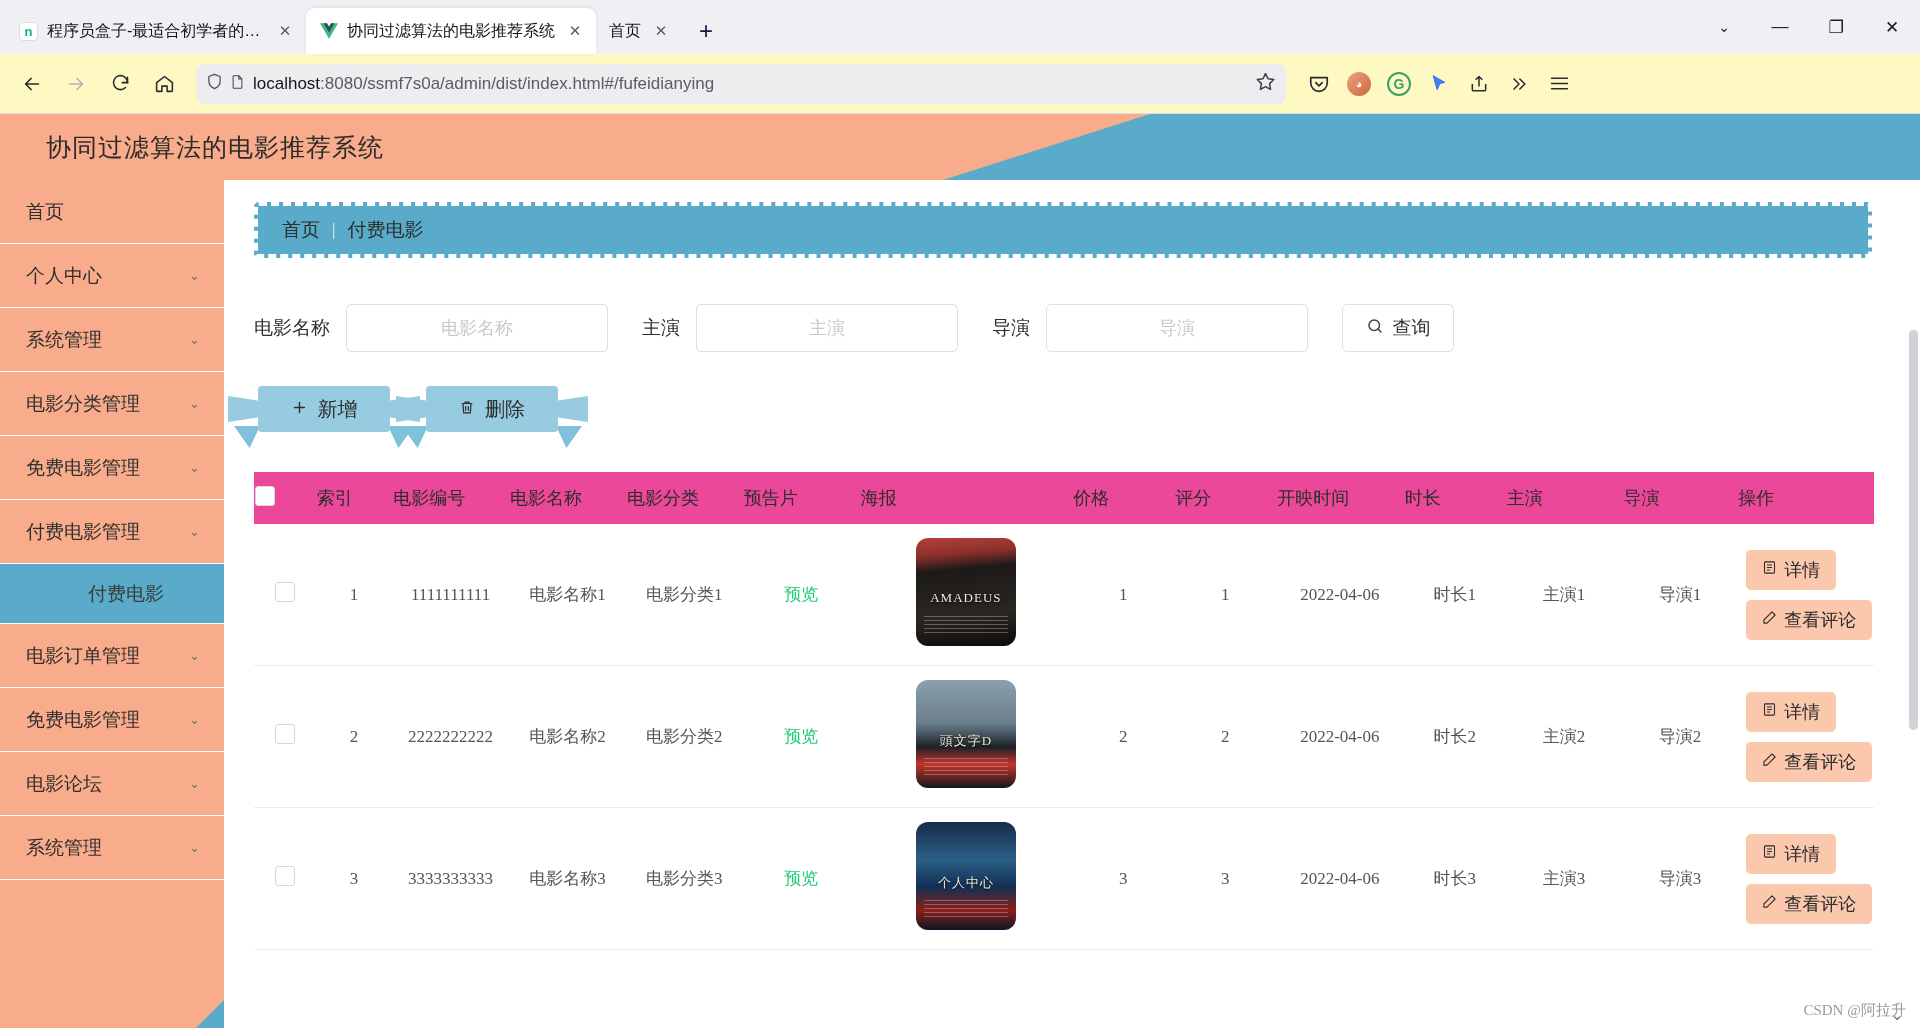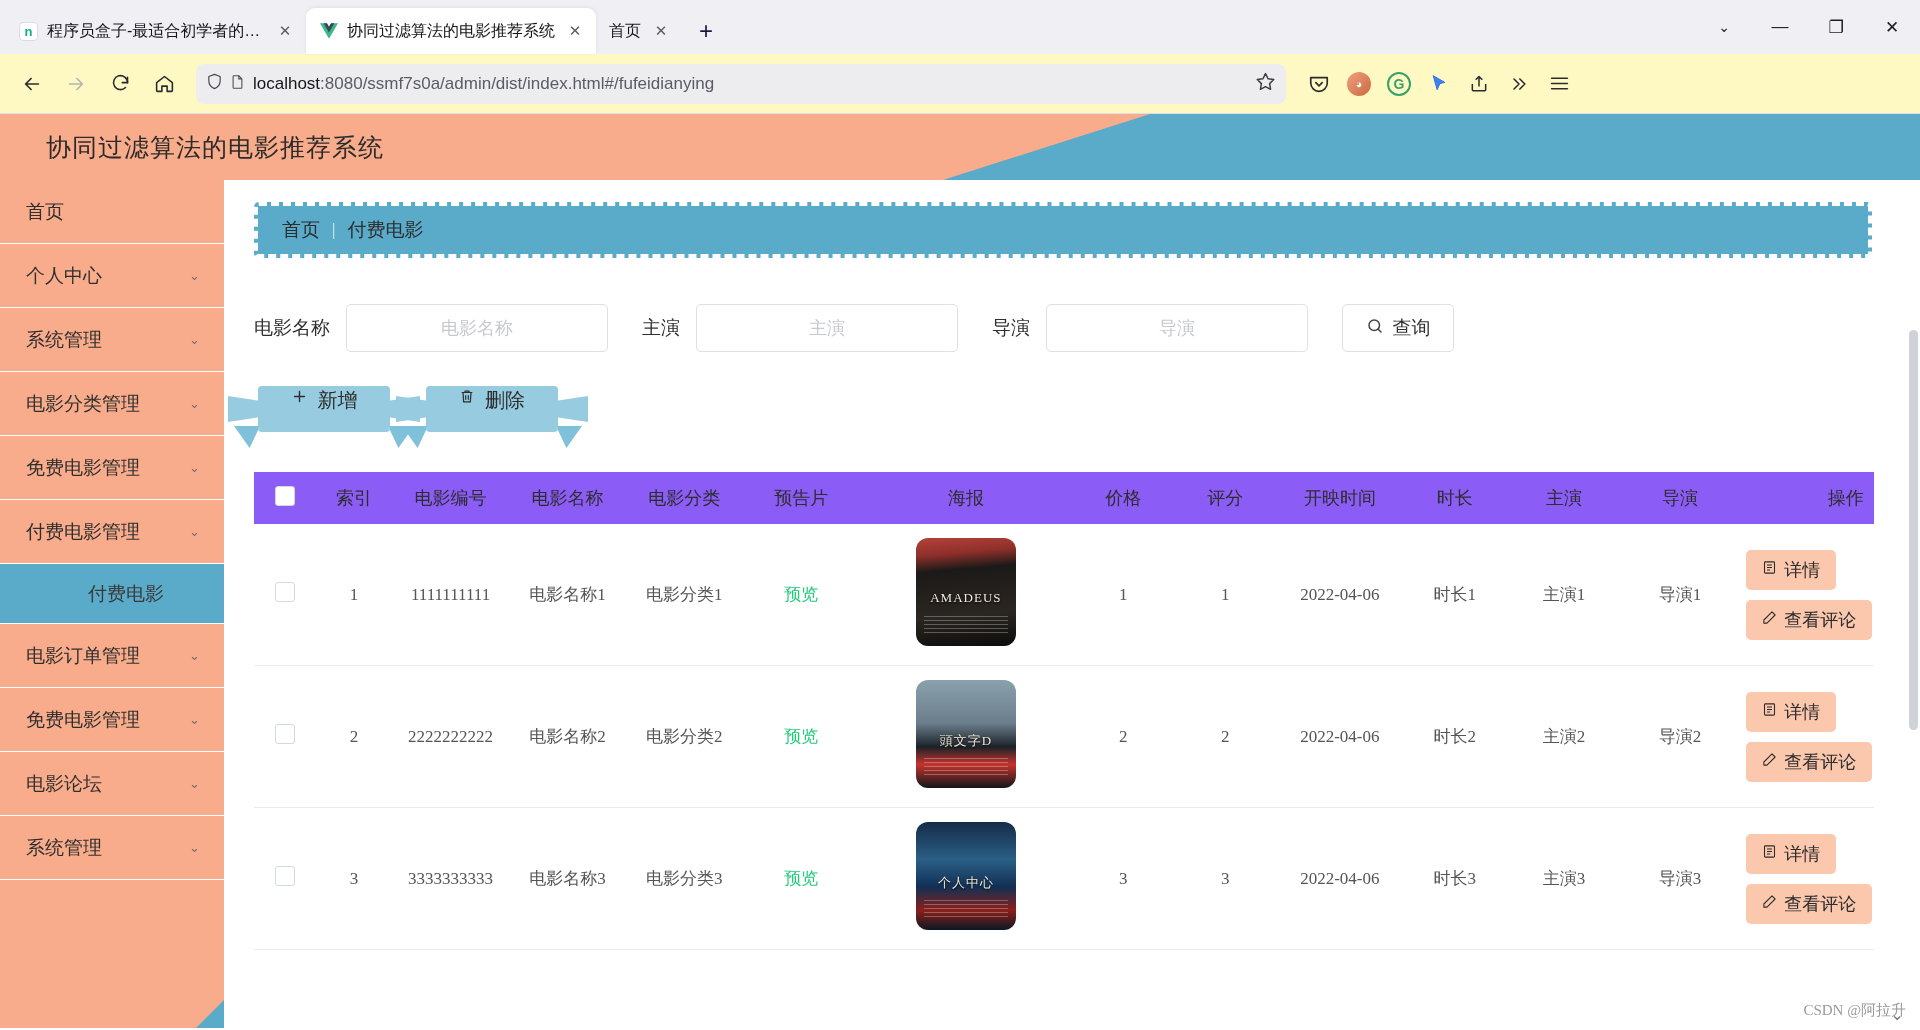--- a/index.html
+++ b/index.html
@@ -186,43 +186,43 @@
     height:48px; min-width:112px; border:1px solid #dcdfe6; border-radius:5px;
     background:#fff; display:flex; align-items:center; justify-content:center;
     gap:9px; font-size:19px; color:#2f2f2f; padding:0 18px;
     font-family:"Liberation Serif","DejaVu Serif",serif;
   }
 
   .actionbar { display:flex; gap:36px; margin:34px 0 0 34px; }
   .act-wrap { position:relative; }
   .act-btn {
     height:46px; min-width:132px; background:#96cbe0; border:none;
-    border-radius:4px; display:flex; justify-content:center;
+    border-radius:4px; display:flex; align-items:center; justify-content:center;
     gap:10px; font-size:20px; color:#2d2d2d; position:relative; z-index:3;
     font-family:"Liberation Serif","DejaVu Serif",serif;
   }
   .ribbon-l, .ribbon-r {
     position:absolute; width:38px; height:26px; background:#96cbe0; z-index:1;
   }
   .ribbon-l { left:-30px; top:10px; clip-path:polygon(0 0,100% 22%,100% 78%,0 100%); }
   .ribbon-r { right:-30px; top:10px; clip-path:polygon(0 22%,100% 0,100% 100%,0 78%); }
   .ribbon-tail-l {
     position:absolute; left:-24px; bottom:-16px; width:26px;height:22px;
     background:#7fc0da; clip-path:polygon(0 0,100% 0,60% 100%); z-index:0;
   }
   .ribbon-tail-r {
     position:absolute; right:-24px; bottom:-16px; width:26px;height:22px;
     background:#7fc0da; clip-path:polygon(0 0,100% 0,40% 100%); z-index:0;
   }
 
   .table-wrap { margin:40px 0 0 30px; width:1620px; overflow:hidden; }
   table.movies { border-collapse:collapse; width:1700px; table-layout:fixed; }
   table.movies thead th {
-    background:#8b5cf6; height:52px; font-weight:normal;
-    font-size:18px; color:#2d2d2d; text-align:center;
+    background:#ec4899; height:52px; font-weight:normal;
+    font-size:18px; color:#2d2d2d; text-align:left;
     font-family:"Liberation Serif","DejaVu Serif",serif;
   }
   table.movies tbody td {
     border-bottom:1px solid #e9ebef; text-align:center;
     font-size:17px; color:#555; padding:14px 4px;
     font-family:"Liberation Serif","DejaVu Serif",serif;
     vertical-align:middle;
   }
   .ck {
     width:20px;height:20px;border:1px solid #d3d7de;border-radius:3px;

